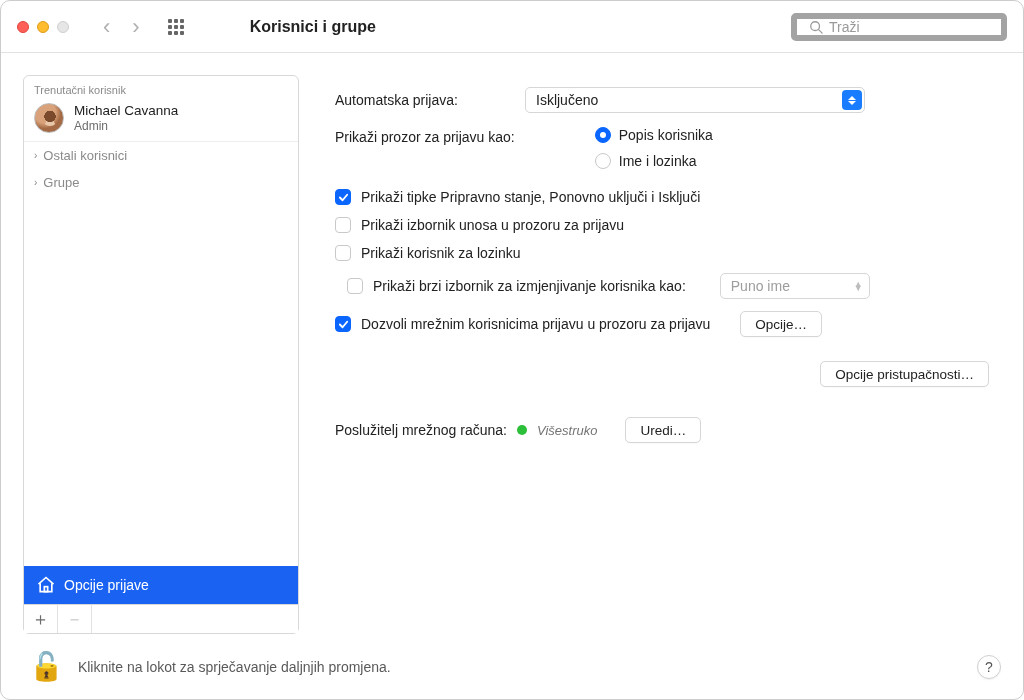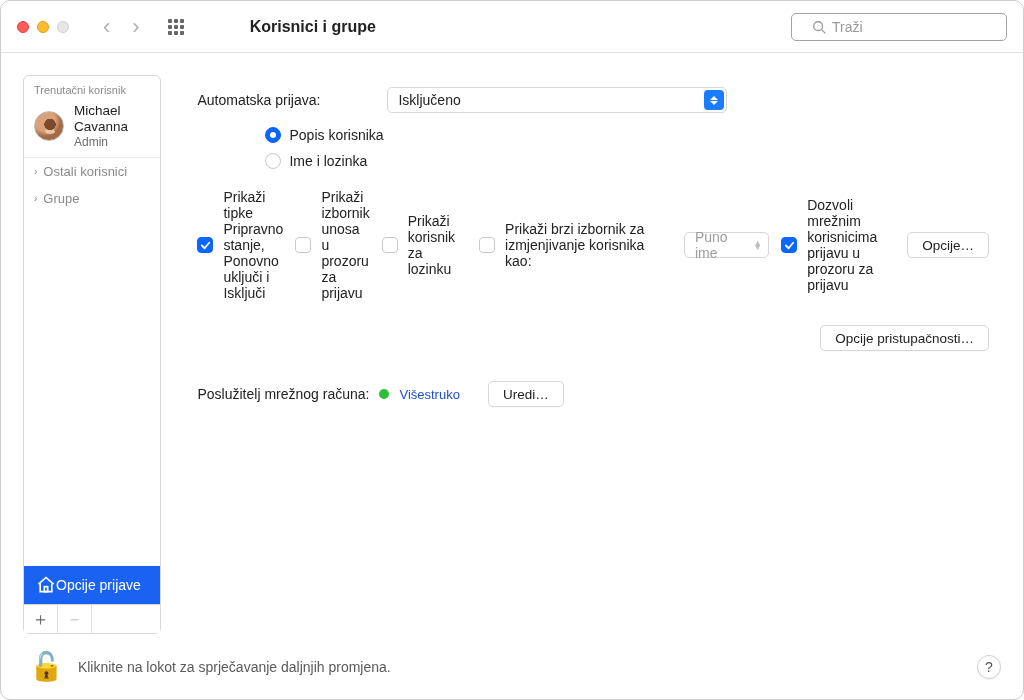--- a/index.html
+++ b/index.html
@@ -35,22 +35,22 @@
   .dot.yellow { background: #febc2e; border: .5px solid #dd9d1c; }
   .dot.grey { background: #e6e6e6; border: .5px solid #cfcfcf; }
   .nav-arrows { display:flex; gap: 22px; color:#b0b0b0; margin-right: 6px; }
   .nav-arrows span { font-size: 22px; line-height: 1; cursor: default; }
   .grid-icon { display:grid; grid-template-columns: repeat(3,4px); grid-template-rows: repeat(3,4px); gap:2px; margin: 0 18px 0 8px; }
   .grid-icon span { background:#666; border-radius:1px; }
   .title { font-size: 16px; font-weight: 700; flex:1;padding-left:34px; }
   .search {
     display:flex; align-items:center; gap:6px;
     width: 216px; height: 28px;
-    border:1px solid #a3a3a3; border-radius:5px;
-    padding: 0 20px; color:#9a9a9a; font-size:14px;
+    border:6px solid #a3a3a3; border-radius:5px;
+    padding: 0 12px; color:#9a9a9a; font-size:14px;
   }
   .search svg { width:14px; height:14px; flex:none; }
   
   .body { display:flex; flex:1; padding: 22px 22px 6px 22px; gap: 24px; overflow:hidden; }
   
   .sidebar-wrap { width: 276px; display:flex; flex-direction:column; }
   .sidebar {
     flex:1;
     border:1px solid #d8d8d8;
     border-radius:6px 6px 0 0;
@@ -61,21 +61,21 @@
   .section-label { font-size:11px; color:#8a8a8a; padding:8px 10px 4px 10px; }
   .user-row { display:flex; align-items:center; gap:10px; padding: 3px 10px 8px 10px; border-bottom:1px solid #eee; }
   .avatar { width:30px; height:30px; border-radius:50%; background: radial-gradient(circle at 35% 30%, #d9a27a 0 40%, #a46a45 60% 100%); border:.5px solid #bbb; flex:none; position:relative; }
   .avatar::after{content:"";position:absolute;left:7px;top:6px;width:16px;height:16px;border-radius:50%;background:radial-gradient(circle at 50% 40%, #7b4a2c 0 45%, transparent 46%),radial-gradient(ellipse at 50% 90%, #e8c7a9 0 40%, transparent 41%);}
   .user-name { font-size:13.5px; line-height:1.2; }
   .user-sub { font-size:12px; color:#6d6d6d; }
   .disclosure-row { display:flex; align-items:center; gap:6px; padding:6px 10px; color:#8a8a8a; font-size:13px; cursor:default; }
   .disclosure-row .chev { font-size:10px; color:#8a8a8a; }
   .sidebar-spacer { flex:1; }
   .login-options {
-    display:flex; align-items:center; gap:0;
+    display:flex; align-items:center; gap:8px;
     background:#1a62f2; color:#fff;
     padding: 9px 12px;
   }
   .login-options svg { width:20px; height:20px; }
   .login-options-label { font-size:14px; }
   .sidebar-actions {
     display:flex; border:1px solid #d8d8d8; border-top:none;
     border-radius:0 0 6px 6px;
   }
   .iconbtn {
@@ -107,37 +107,37 @@
   .select.small { width:150px; color:#9d9d9d; }
   .select.small .caps2 { color:#bdbdbd; line-height:.5; display:flex; flex-direction:column; font-size:9px; padding-right:4px; }
   .radio-group { display:flex; flex-direction:column; gap:10px; }
   .radio { display:flex; align-items:center; gap:8px; font-size:14px; }
   .radio-dot {
     width:16px; height:16px; border-radius:50%; border:1px solid #c9c9c9; background:#fff; flex:none;
     display:flex; align-items:center; justify-content:center;
   }
   .radio-dot.checked { border-color:#0a66ff; background:#0a66ff; }
   .radio-dot.checked::after { content:""; width:6px; height:6px; border-radius:50%; background:#fff; }
-  .checks { display:flex; flex-direction:row; gap:12px; padding-top:6px; }
+  .checks { display:flex; flex-direction:column; gap:12px; padding-top:6px; }
   .check { display:flex; align-items:center; gap:10px; font-size:14px; }
   .checkbox {
     width:16px; height:16px; border-radius:4px; border:1px solid #c9c9c9; background:#fff; flex:none;
     display:flex; align-items:center; justify-content:center;
   }
   .checkbox.checked { background:#0a66ff; border-color:#0a66ff; }
   .checkbox.checked svg { width:11px; height:11px; }
   .button {
     height:26px; padding:0 14px; border:1px solid #d6d6d6; border-radius:5px;
     background:#fff; font-size:13.5px; display:inline-flex; align-items:center; box-shadow:0 1px 0 rgba(0,0,0,.02);
     cursor:default;
   }
   .panel-inner .right-actions { display:flex; justify-content:flex-end; padding-top:10px; }
   .net-row { display:flex; align-items:center; gap:10px; margin-top:16px; }
   .status-dot { width:10px; height:10px; border-radius:50%; background:#2cbf3a; flex:none; }
-  .muted { color:#1d4ed8; }
+  .muted { color:#737373;font-style:italic; }
   
   .footer { display:flex; align-items:center; justify-content:space-between; padding: 10px 22px 16px 28px; }
   .lock-area { display:flex; align-items:center; gap:14px; color:#5a5a5a; font-size:14px; }
   .lock-icon { font-size:28px; }
   .help {
     width:24px; height:24px; border-radius:50%; border:1px solid #cfcfcf;
     display:flex; align-items:center; justify-content:center; color:#555; font-size:14px;
     box-shadow:0 1px 1px rgba(0,0,0,.06);
   }
 </style>
@@ -218,20 +218,21 @@
       <div class="panel-inner">
         <div class="row">
           <div class="label">Automatska prijava:</div>
           <div class="select">
             <span>Isključeno</span>
             <span class="caps"></span>
           </div>
         </div>
 
         <div class="row top-align">
+          <div class="label" style="padding-top:2px;">Prikaži prozor za prijavu kao:</div>
           <div class="radio-group" style="margin-left:68px;">
             <label class="radio">
               <span class="radio-dot checked"></span>
               <span>Popis korisnika</span>
             </label>
             <label class="radio">
               <span class="radio-dot"></span>
               <span>Ime i lozinka</span>
             </label>
           </div>

